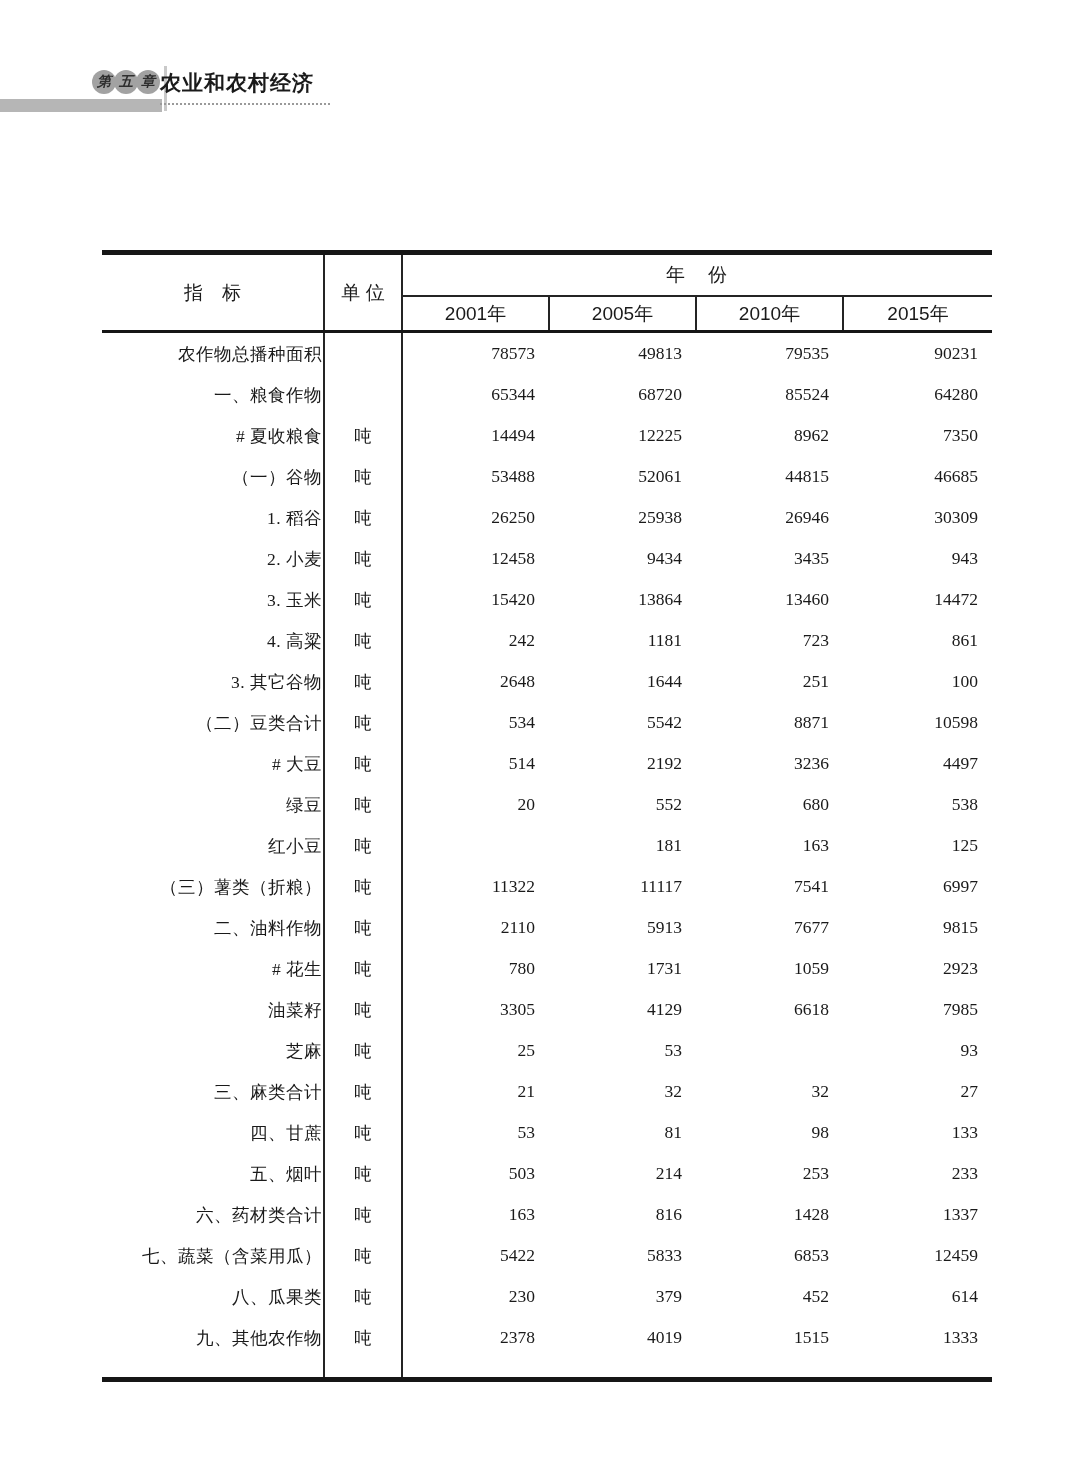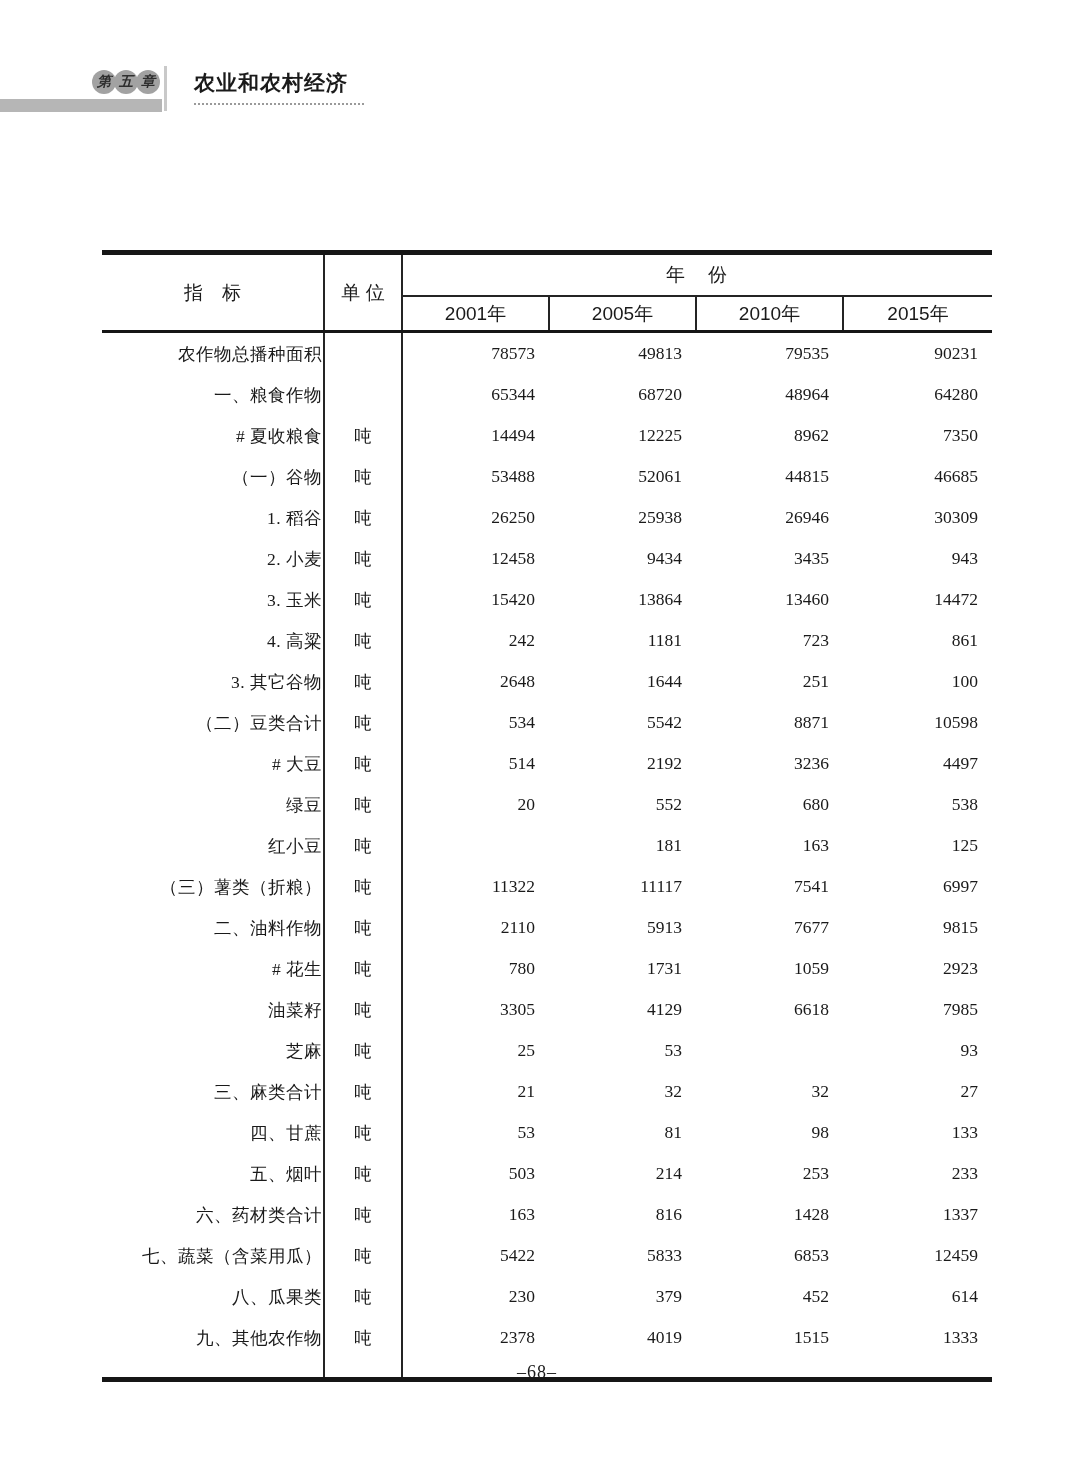--- a/index.html
+++ b/index.html
@@ -31,21 +31,21 @@
     color:#2e2e2e;
     font:italic bold 14px/24px "Liberation Serif", serif;
     text-align:center;
   }
   .header-divider {
     position:absolute; left:164px; top:66px;
     width:3px; height:45px;
     background:#c9c9c9;
   }
   .section-title {
-    position:absolute; left:194px; top:71px;
+    position:absolute; left:160px; top:71px;
     font-family:"Liberation Sans", sans-serif;
     font-weight:bold;
     font-size:21px; line-height:24px;
     letter-spacing:1px;
     border-bottom:2px dotted #9a9a9a;
     padding:0 16px 8px 0;
   }
 
   
   .table-title {
@@ -158,21 +158,21 @@
           <td class="c-val">78573</td>
           <td class="c-val">49813</td>
           <td class="c-val">79535</td>
           <td class="c-val">90231</td>
         </tr>
         <tr>
           <td class="c-ind">一、粮食作物</td>
           <td class="c-unit"></td>
           <td class="c-val">65344</td>
           <td class="c-val">68720</td>
-          <td class="c-val">48964</td>
+          <td class="c-val">85524</td>
           <td class="c-val">64280</td>
         </tr>
         <tr>
           <td class="c-ind i1"># 夏收粮食</td>
           <td class="c-unit">吨</td>
           <td class="c-val">14494</td>
           <td class="c-val">12225</td>
           <td class="c-val">8962</td>
           <td class="c-val">7350</td>
         </tr>
@@ -353,15 +353,14 @@
           <td class="c-val">1333</td>
         </tr>
         <tr class="spacer-row">
           <td class="c-ind"></td>
           <td class="c-unit"></td>
           <td colspan="4"></td>
         </tr>
       </tbody>
   </table>
 
-  <div class="page-footer">–68–</div>
 
 </div>
 
 </body></html>

